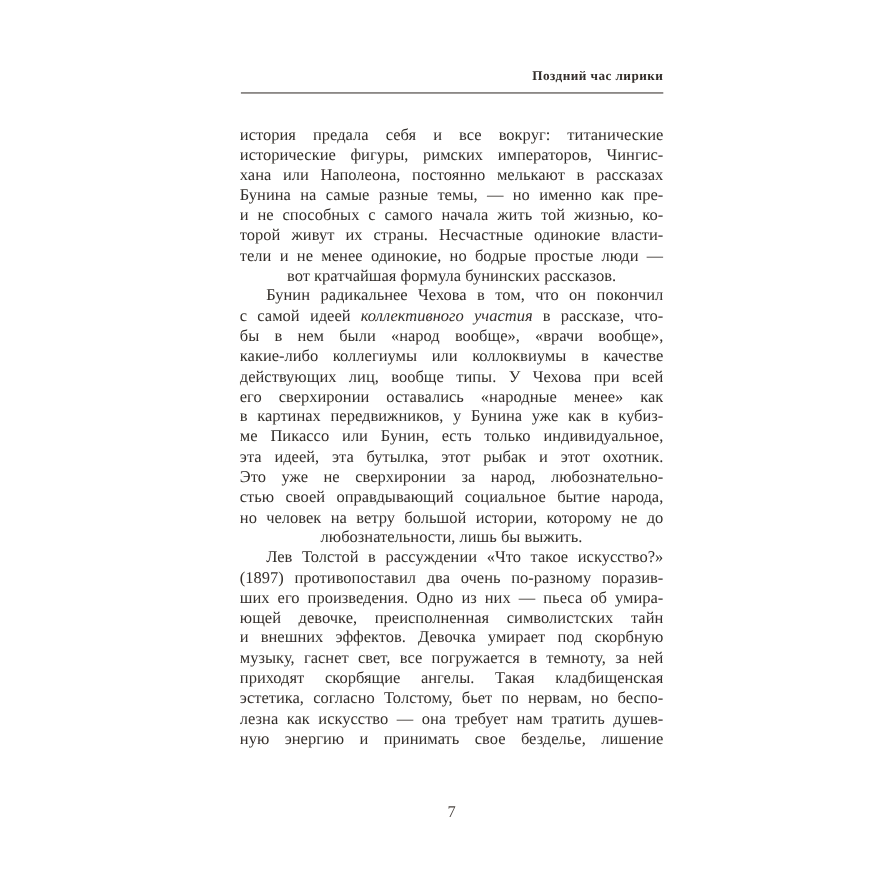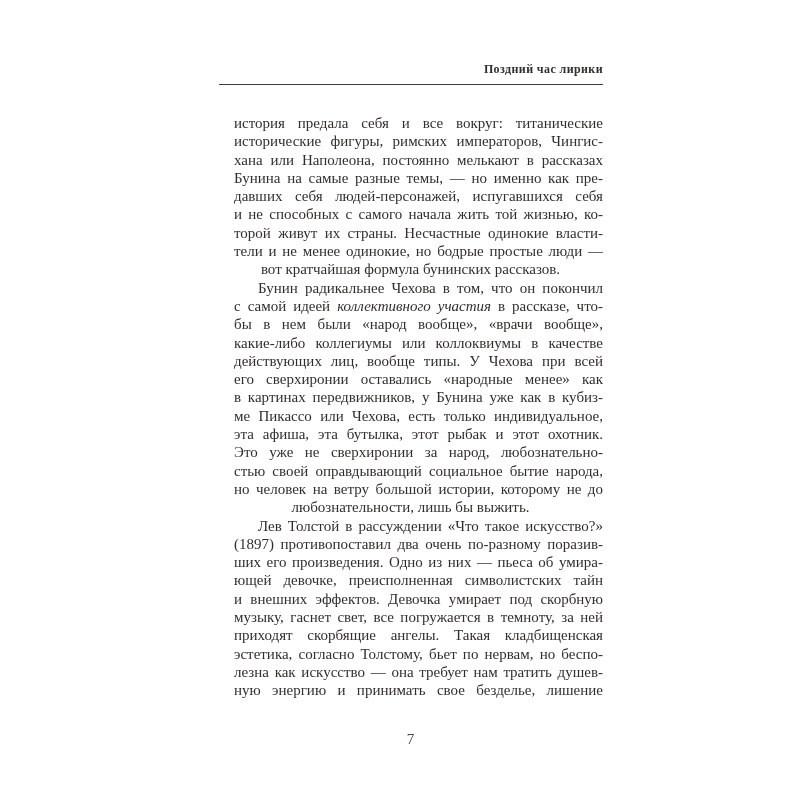--- a/index.html
+++ b/index.html
@@ -49,21 +49,20 @@
     line-height: 18.3px;
   }
   .line {
     height: 18.3px;
     overflow: hidden;
     text-align: center;
   }
   .line.just {
     text-align: justify;
     text-align-last: justify;
-    margin-left: 16px;
   }
   .line.indent {
     text-indent: 24px;
   }
   .folio {
     position: absolute;
     top: 731px;
     left: 0;
     width: 100%;
     text-align: center;
@@ -77,36 +76,35 @@
 <div class="book-page" style="--bg: #ffffff; --ink: #332e2a; --rule: #403b37;">
   <div class="text-block">
     <div class="running-head">Поздний час лирики</div>
     <div class="head-rule"></div>
     <div class="body-text">
         <div>
           <div class="line just"><span>история предала себя и все вокруг: титанические</span></div>
           <div class="line just"><span>исторические фигуры, римских императоров, Чингис-</span></div>
           <div class="line just"><span>хана или Наполеона, постоянно мелькают в рассказах</span></div>
           <div class="line just"><span>Бунина на самые разные темы, — но именно как пре-</span></div>
-          <div class="line just"><span>давших себя людей-персонажей, испугавшихся себя</span></div>
           <div class="line just"><span>и не способных с самого начала жить той жизнью, ко-</span></div>
           <div class="line just"><span>торой живут их страны. Несчастные одинокие власти-</span></div>
           <div class="line just"><span>тели и не менее одинокие, но бодрые простые люди —</span></div>
           <div class="line"><span>вот кратчайшая формула бунинских рассказов.</span></div>
         </div>
         <div>
           <div class="line just indent"><span>Бунин радикальнее Чехова в том, что он покончил</span></div>
           <div class="line just"><span>с самой идеей </span><i>коллективного участия</i><span> в рассказе, что-</span></div>
           <div class="line just"><span>бы в нем были «народ вообще», «врачи вообще»,</span></div>
           <div class="line just"><span>какие-либо коллегиумы или коллоквиумы в качестве</span></div>
           <div class="line just"><span>действующих лиц, вообще типы. У Чехова при всей</span></div>
           <div class="line just"><span>его сверхиронии оставались «народные менее» как</span></div>
           <div class="line just"><span>в картинах передвижников, у Бунина уже как в кубиз-</span></div>
-          <div class="line just"><span>ме Пикассо или Чехова, есть только индивидуальное,</span></div>
-          <div class="line just"><span>эта афиша, эта бутылка, этот рыбак и этот охотник.</span></div>
+          <div class="line just"><span>ме Пикассо или Бунин, есть только индивидуальное,</span></div>
+          <div class="line just"><span>эта идеей, эта бутылка, этот рыбак и этот охотник.</span></div>
           <div class="line just"><span>Это уже не сверхиронии за народ, любознательно-</span></div>
           <div class="line just"><span>стью своей оправдывающий социальное бытие народа,</span></div>
           <div class="line just"><span>но человек на ветру большой истории, которому не до</span></div>
           <div class="line"><span>любознательности, лишь бы выжить.</span></div>
         </div>
         <div>
           <div class="line just indent"><span>Лев Толстой в рассуждении «Что такое искусство?»</span></div>
           <div class="line just"><span>(1897) противопоставил два очень по-разному поразив-</span></div>
           <div class="line just"><span>ших его произведения. Одно из них — пьеса об умира-</span></div>
           <div class="line just"><span>ющей девочке, преисполненная символистских тайн</span></div>

